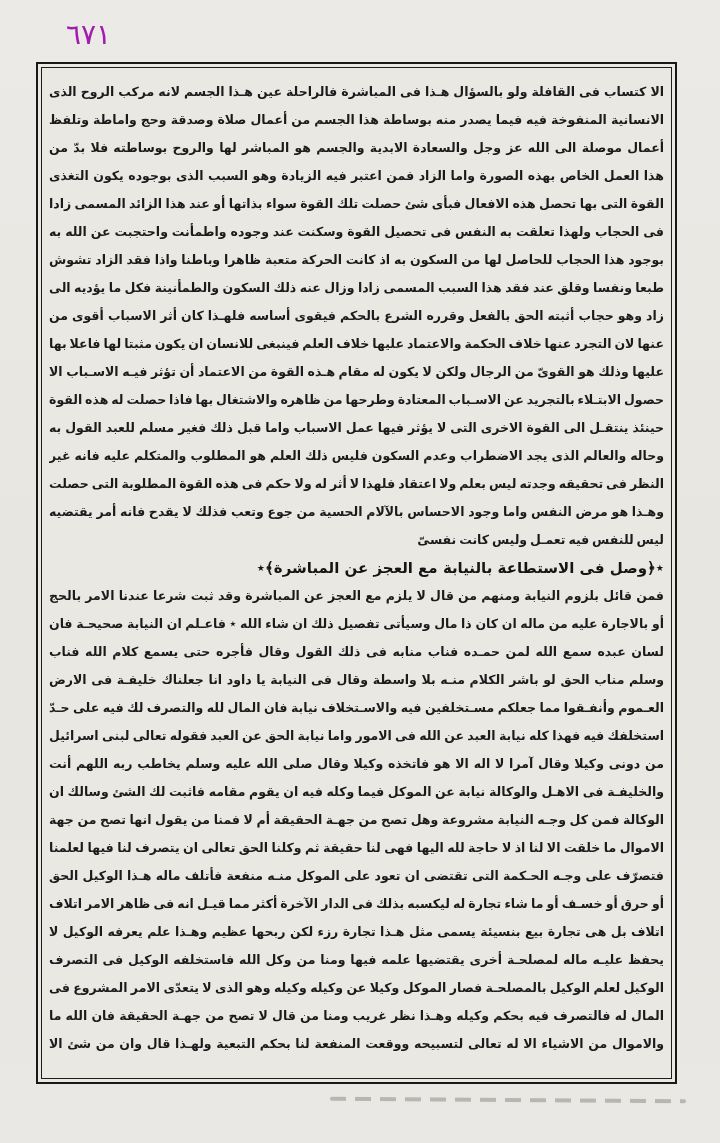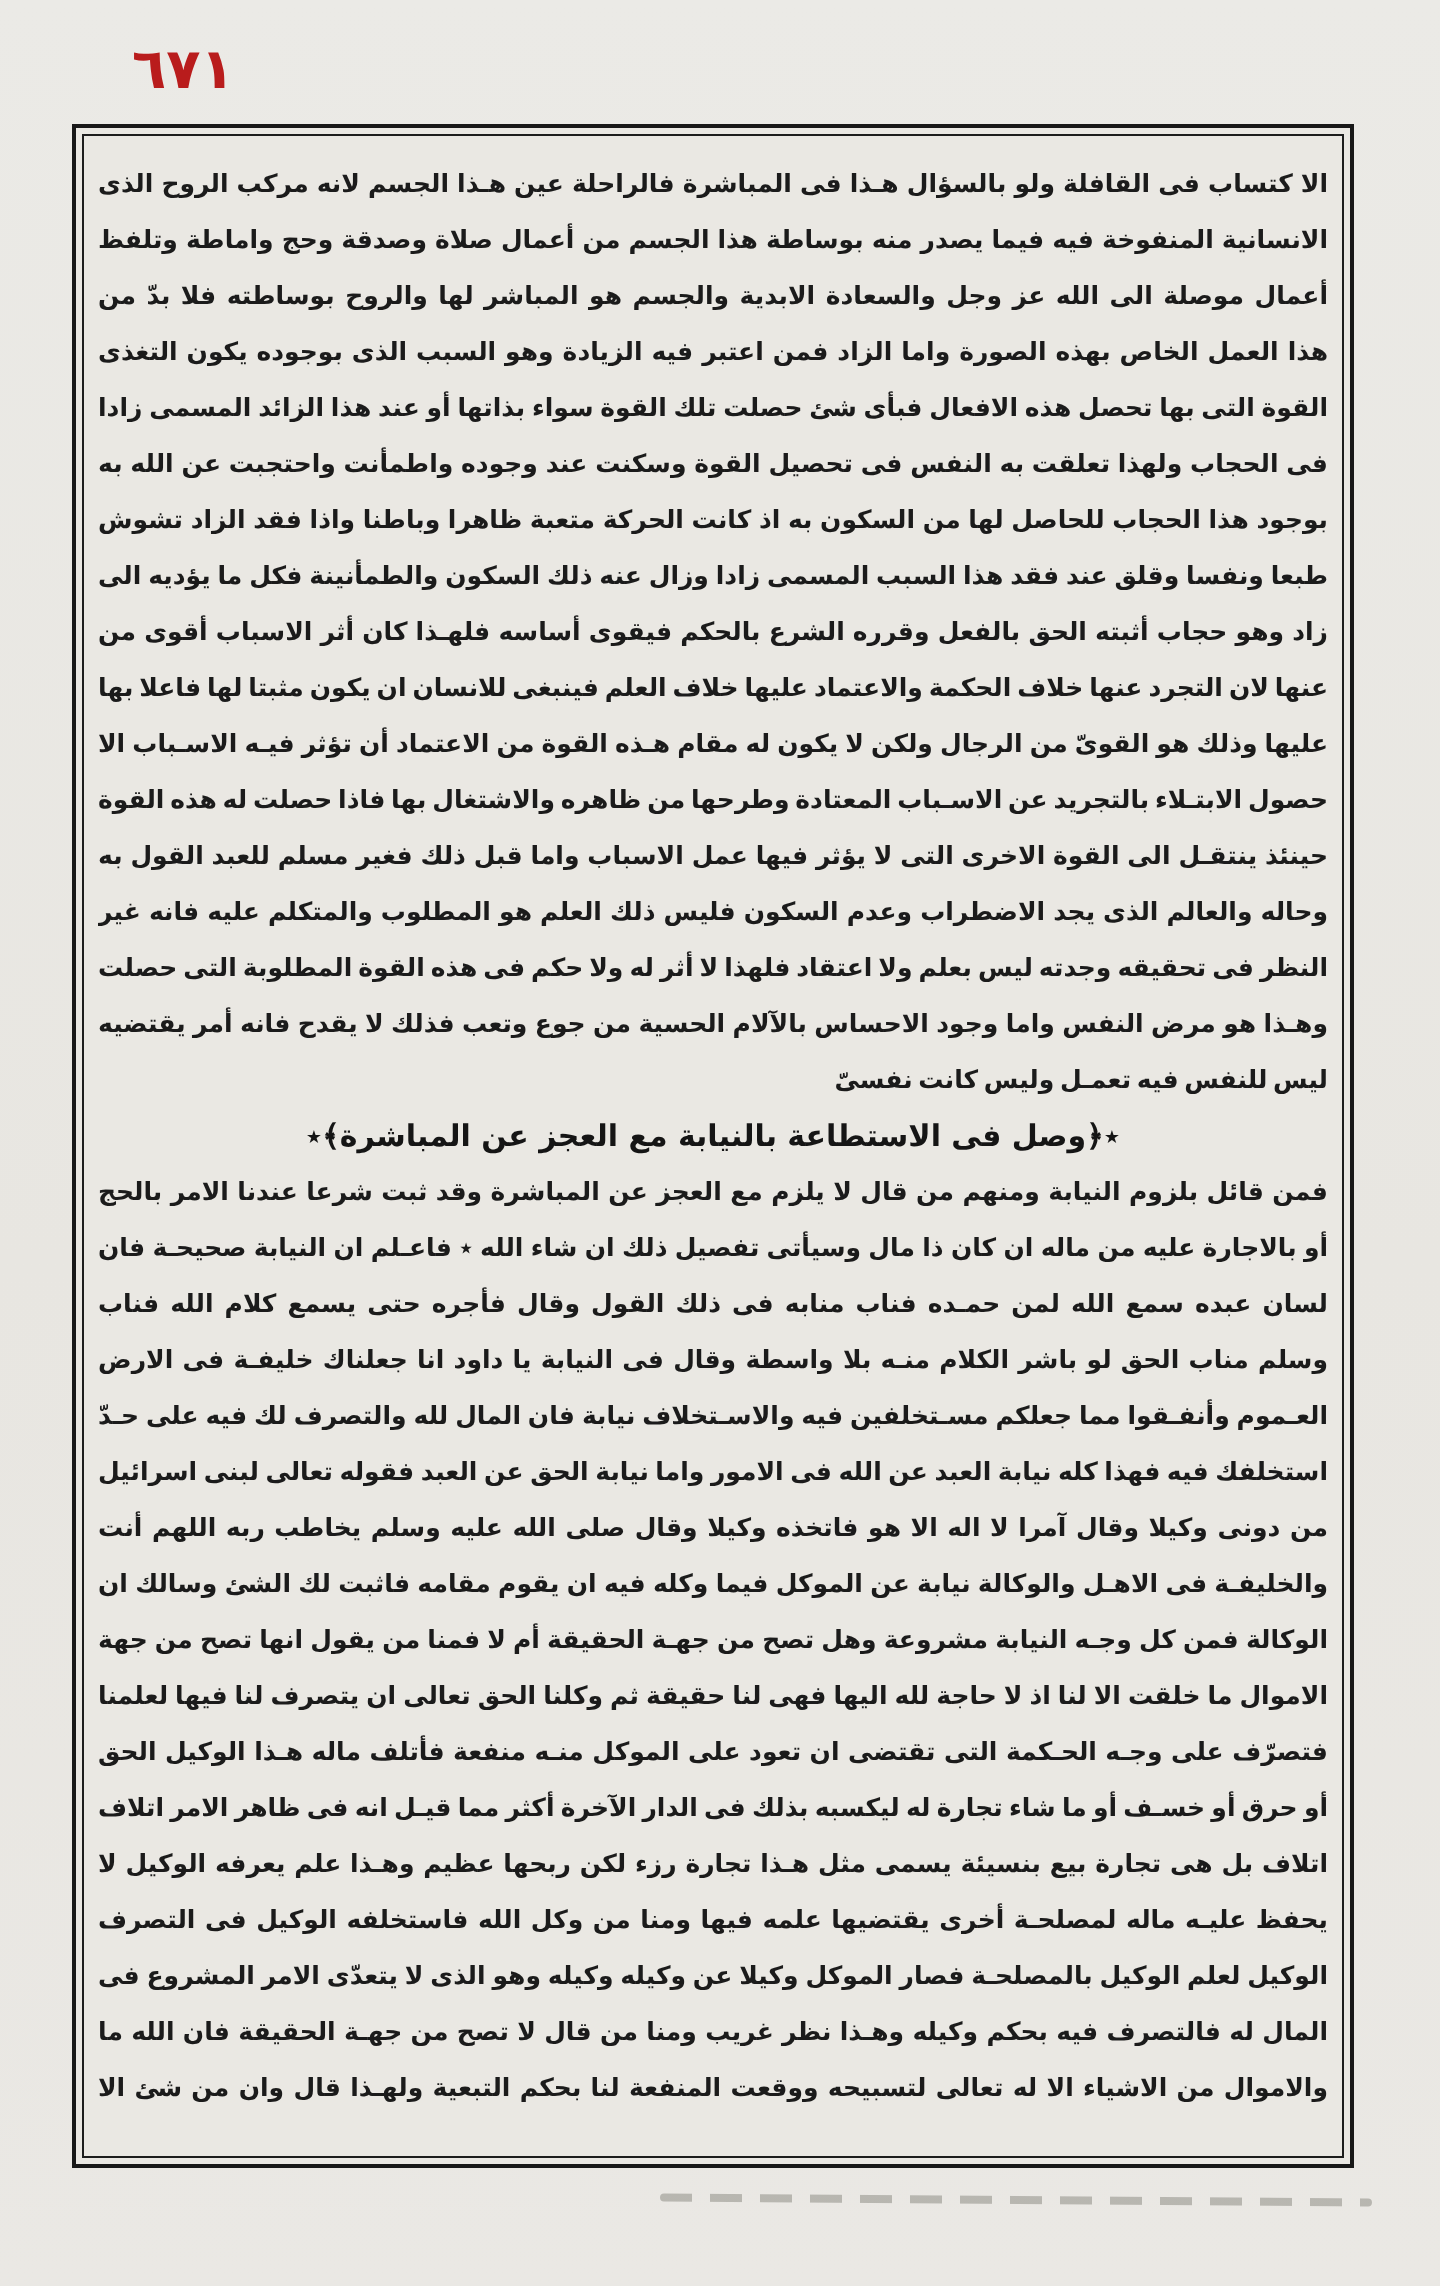--- a/index.html
+++ b/index.html
@@ -5,21 +5,21 @@
   html, body { margin:0; padding:0; }
   body {
     width:720px; height:1143px;
     position:relative;
     background:linear-gradient(180deg,#ebeae6 0%, #e8e6e1 55%, #eae8e4 100%);
     font-family:"DejaVu Sans", sans-serif;
     overflow:hidden;
   }
   .page-number {
     position:absolute; top:18px; left:66px;
-    font-size:28px; font-weight:bold; color:#b91c1c;
+    font-size:28px; font-weight:normal; color:#a21caf;
     letter-spacing:3px; direction:rtl;
   }
   .frame {
     position:absolute; top:62px; left:36px;
     width:641px; height:1022px;
     border:2px solid #181818;
     padding:3px; box-sizing:border-box;
     background:#eae8e3;
   }
   .frame-inner {
@@ -34,21 +34,20 @@
     line-height:28px; height:28px;
     text-align:justify; text-align-last:justify;
     word-spacing:-1.5px;
     overflow:hidden;
     white-space:normal;
   }
   
   .para-1 .tline:last-child { text-align-last:right; }
   .section-heading {
     height:28px; line-height:28px;
-    text-align:center;
     font-size:15px; font-weight:bold; color:#151515;
     direction:rtl;
   }
   
   .bottom-smudge {
     position:absolute; top:1098px; left:330px;
     width:356px; height:4px;
     background:repeating-linear-gradient(90deg,#8f8e86 0 16px, transparent 16px 25px);
     opacity:.55; transform:rotate(.4deg); border-radius:2px;
   }

